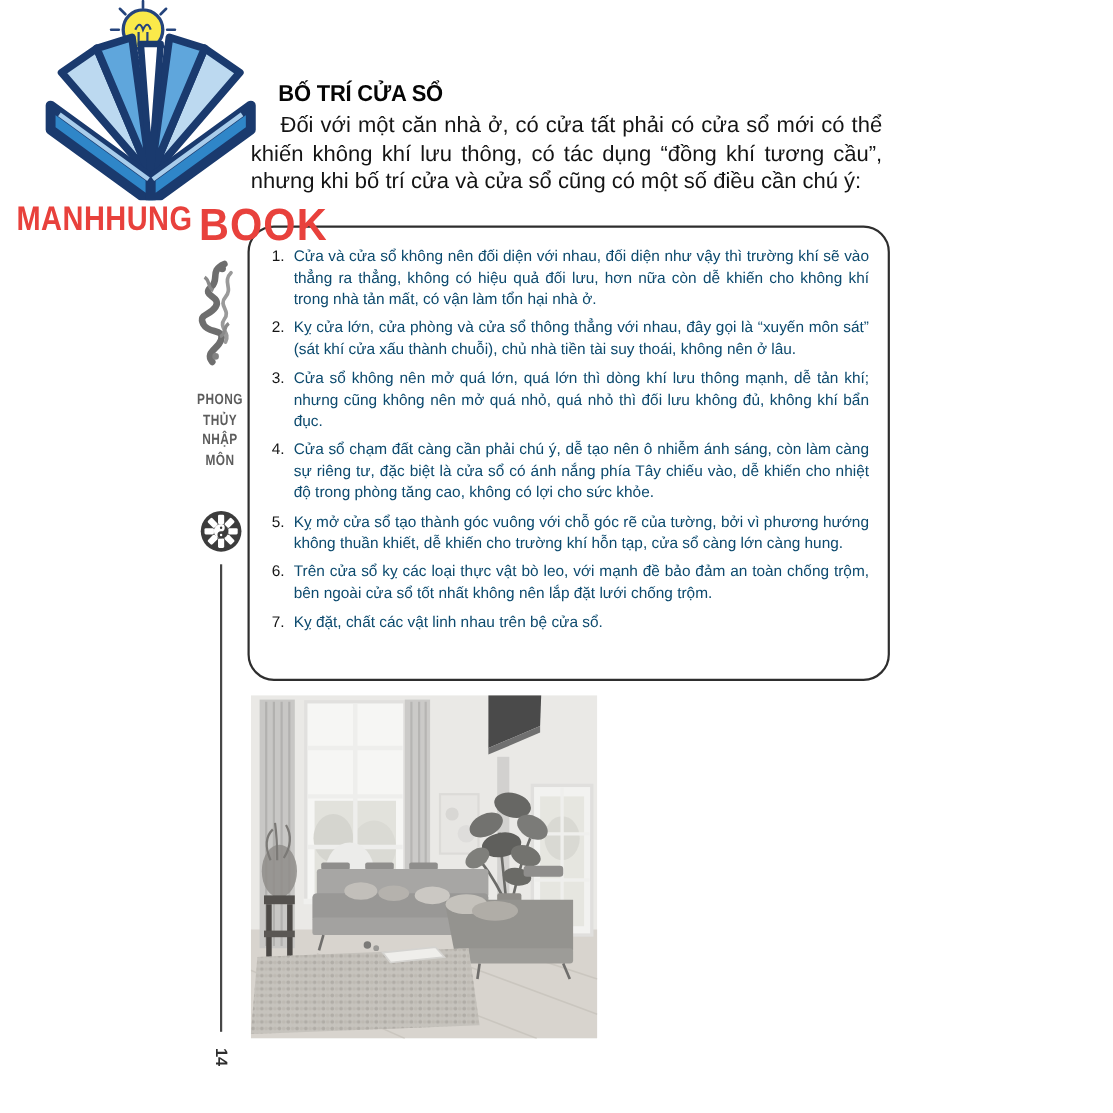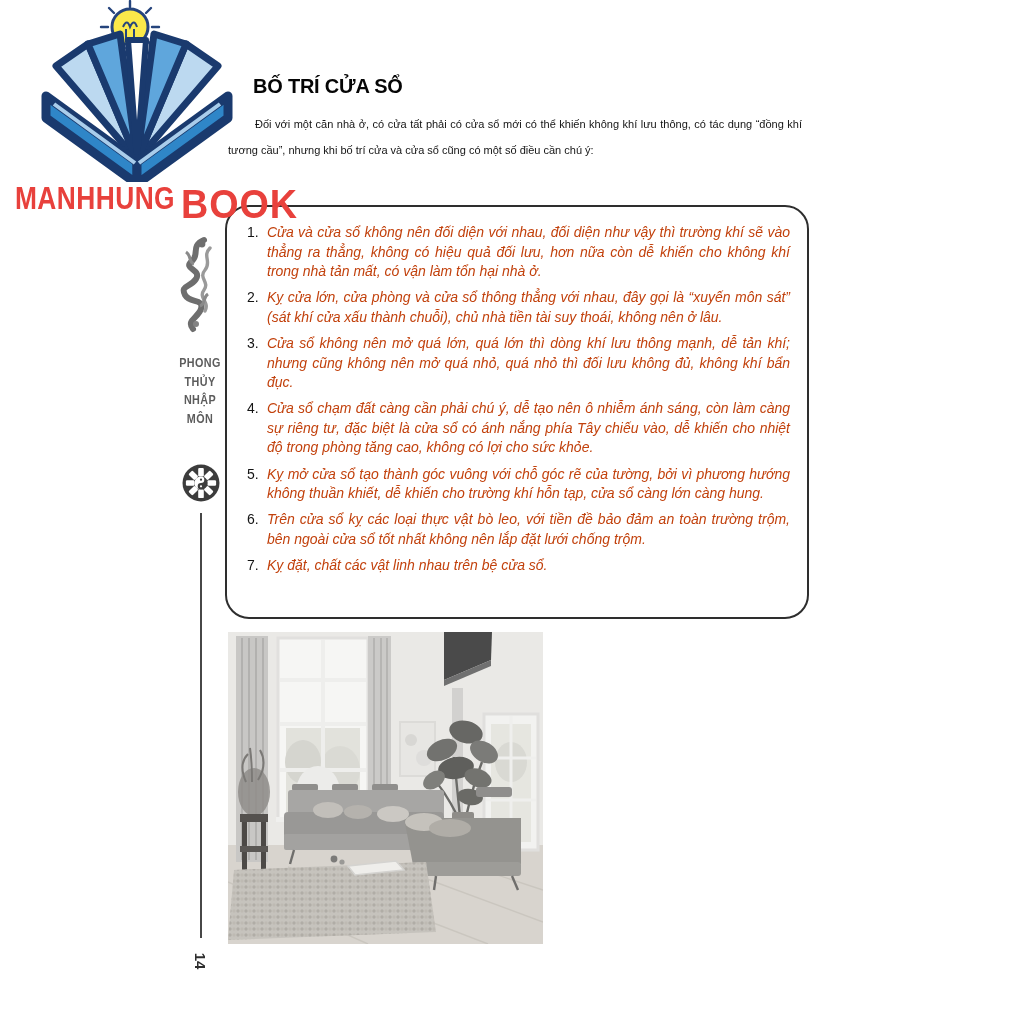--- a/index.html
+++ b/index.html
@@ -25,30 +25,30 @@
   .bagua { position:absolute; left:181px; top:463px; }
   .spine-line { position:absolute; left:200px; top:513px; width:2px; height:425px; background:#474747; }
   .page-num { position:absolute; left:187px; top:946px; width:28px; height:30px;
               display:flex; align-items:center; justify-content:center;
               transform:rotate(90deg); font-size:15px; font-weight:bold; color:#2e2e2e; }
 
   
   .heading { position:absolute; left:253px; top:60px; font-size:21px; font-weight:bold;
              letter-spacing:-.2px; color:#050505; transform:scaleX(.95); transform-origin:left top;
              white-space:nowrap; }
-  .intro { position:absolute; left:228px; top:101px; width:574px; font-size:11px; line-height:25.5px;
+  .intro { position:absolute; left:228px; top:82px; width:574px; font-size:20px; line-height:25.5px;
            text-align:justify; text-indent:27px; color:#141414; }
 
   .rules-box { position:absolute; left:225px; top:205px; width:584px; height:414px;
                border:2px solid #2e2e2e; border-radius:24px; box-sizing:border-box;
                padding:16px 17px 0 10px; background:#ffffff; }
   .rule { display:flex; margin-bottom:6.5px; }
   .rule-num { flex:0 0 30px; width:30px; box-sizing:border-box; padding-left:10px;
               font-size:14px; line-height:19.6px; color:#141414; }
-  .rule-text { flex:1; font-size:14px; line-height:19.6px; text-align:justify; color:#c2410c;font-style:italic; }
+  .rule-text { flex:1; font-size:14px; line-height:19.6px; text-align:justify; color:#0c4a6e; }
 
   
   .photo { position:absolute; left:228px; top:632px; width:315px; height:312px; }
   .photo svg { display:block; }
 </style>
 </head>
 <body>
 
 <div class="page">
 
@@ -151,21 +151,21 @@
     <div class="rule">
       <span class="rule-num">4.</span>
       <span class="rule-text">Cửa sổ chạm đất càng cần phải chú ý, dễ tạo nên ô nhiễm ánh sáng, còn làm càng sự riêng tư, đặc biệt là cửa sổ có ánh nắng phía Tây chiếu vào, dễ khiến cho nhiệt độ trong phòng tăng cao, không có lợi cho sức khỏe.</span>
     </div>
     <div class="rule">
       <span class="rule-num">5.</span>
       <span class="rule-text">Kỵ mở cửa sổ tạo thành góc vuông với chỗ góc rẽ của tường, bởi vì phương hướng không thuần khiết, dễ khiến cho trường khí hỗn tạp, cửa sổ càng lớn càng hung.</span>
     </div>
     <div class="rule">
       <span class="rule-num">6.</span>
-      <span class="rule-text">Trên cửa sổ kỵ các loại thực vật bò leo, với tiền đề bảo đảm an toàn trường trộm, bên ngoài cửa sổ tốt nhất không nên lắp đặt lưới chống trộm.</span>
+      <span class="rule-text">Trên cửa sổ kỵ các loại thực vật bò leo, với mạnh đề bảo đảm an toàn chống trộm, bên ngoài cửa sổ tốt nhất không nên lắp đặt lưới chống trộm.</span>
     </div>
     <div class="rule">
       <span class="rule-num">7.</span>
       <span class="rule-text">Kỵ đặt, chất các vật linh nhau trên bệ cửa sổ.</span>
     </div>
   </div>
 
   <div class="photo" role="img" aria-label="Grayscale photo of a bright living room: tall windows with curtains, grey corner sofa, large potted plant and a chunky knit rug">
     <svg width="315" height="312" viewBox="0 0 315 312">
       <defs>

